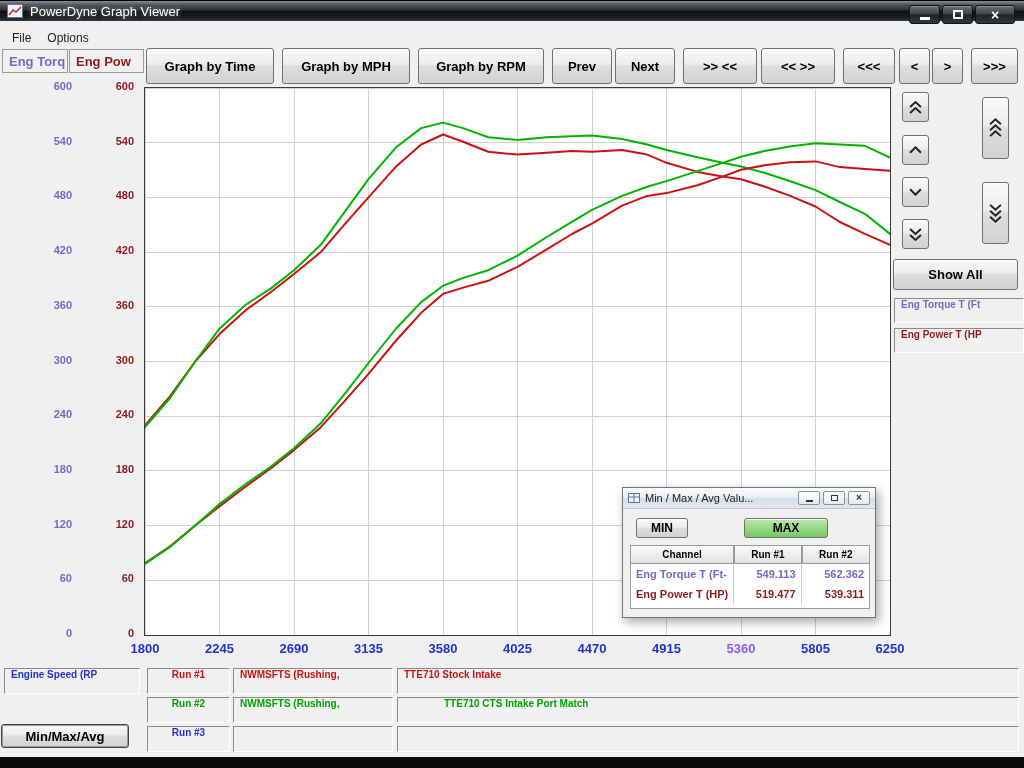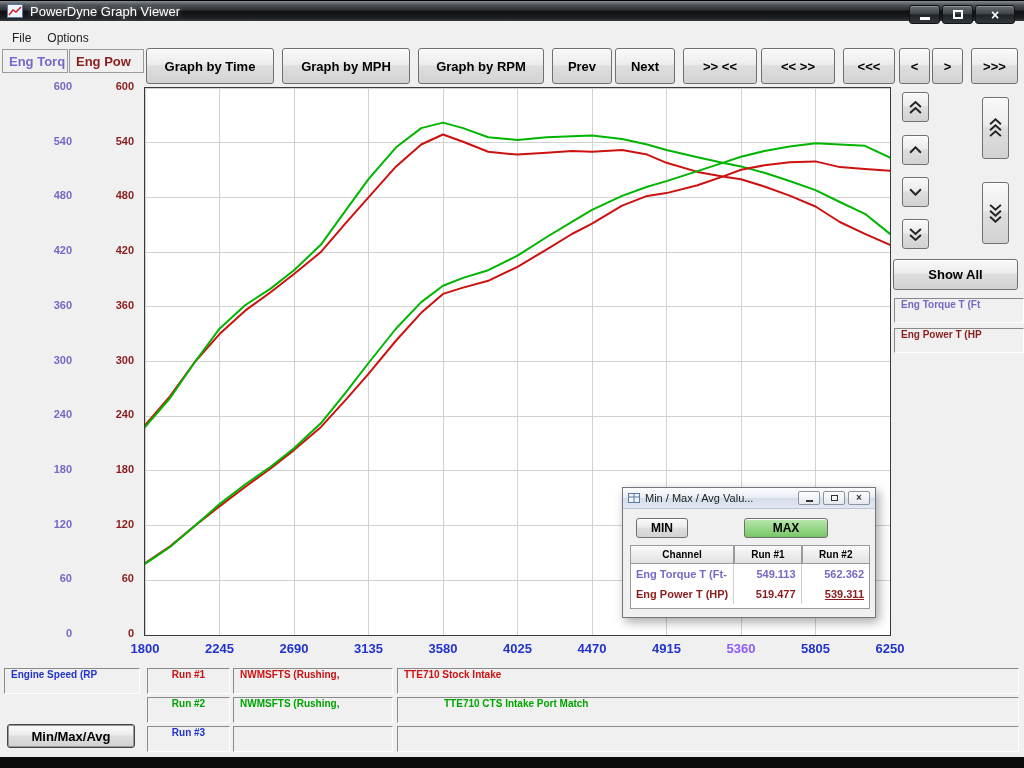--- a/index.html
+++ b/index.html
@@ -277,21 +277,21 @@
         <span class="mm-hcell w-r" style="border-right:none;">Run #2</span>
       </div>
       <div class="mm-row" style="color: rgb(118, 104, 196);">
         <span class="mm-cell w-ch">Eng Torque T (Ft-</span>
         <span class="mm-cell w-r num">549.113</span>
         <span class="mm-cell w-r num" style="border-right:none;">562.362</span>
       </div>
       <div class="mm-row" style="color: rgb(139, 28, 28);">
         <span class="mm-cell w-ch">Eng Power T (HP)</span>
         <span class="mm-cell w-r num">519.477</span>
-        <span class="mm-cell w-r num" style="border-right:none;text-decoration:underline;">539.311</span>
+        <span class="mm-cell w-r num" style="border-right:none;">539.311</span>
       </div>
     </div>
   </div>
 
   <div class="field" style="left:4px;top:668px;width:136px;height:26px;">
     <span style="color: rgb(34, 51, 204);">Engine Speed (RP</span>
   </div>
 
   <div class="field center" style="left:147px;top:668px;width:83px;height:26px;">
     <span style="color: rgb(204, 17, 17);">Run #1</span>
@@ -316,16 +316,16 @@
   <div class="field center" style="left:147px;top:726px;width:83px;height:26px;">
     <span style="color: rgb(34, 51, 204);">Run #3</span>
   </div>
   <div class="field" style="left:233px;top:726px;width:160px;height:26px;">
     <span style="color: rgb(34, 51, 204);"></span>
   </div>
   <div class="field" style="left:397px;top:726px;width:622px;height:26px;">
     <span style="color: rgb(34, 51, 204);"></span>
   </div>
 
-  <button class="push" style="left:7px;top:724px;width:128px;height:24px;border:1px solid #444;box-shadow:inset 0 0 0 1px #9a9a9a, inset 0 1px 0 rgba(255,255,255,.85);">Min/Max/Avg</button>
+  <button class="push" style="left:1px;top:724px;width:128px;height:24px;border:1px solid #444;box-shadow:inset 0 0 0 1px #9a9a9a, inset 0 1px 0 rgba(255,255,255,.85);">Min/Max/Avg</button>
 
   <div class="bottom-strip"></div>
 </div>
 
 </body></html>

